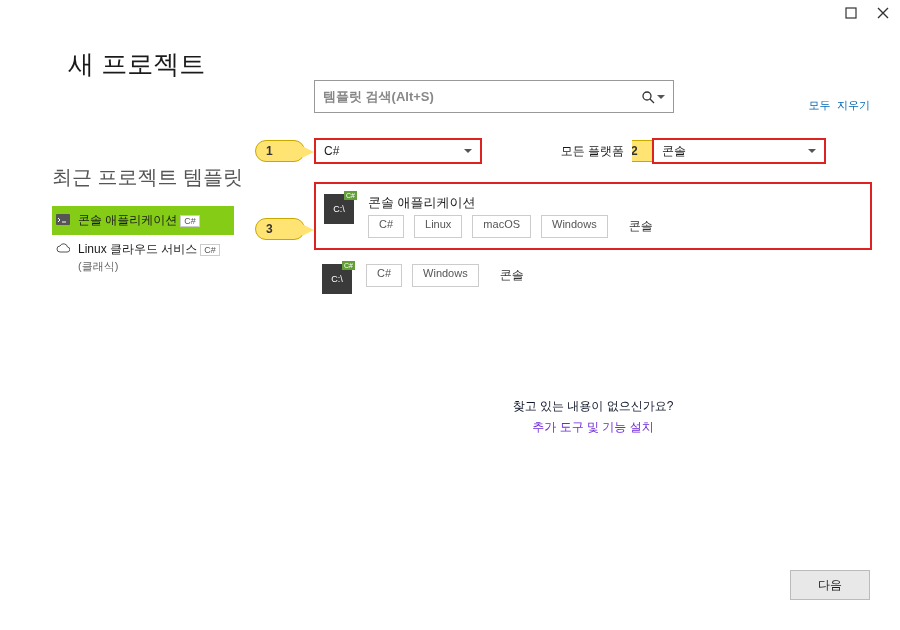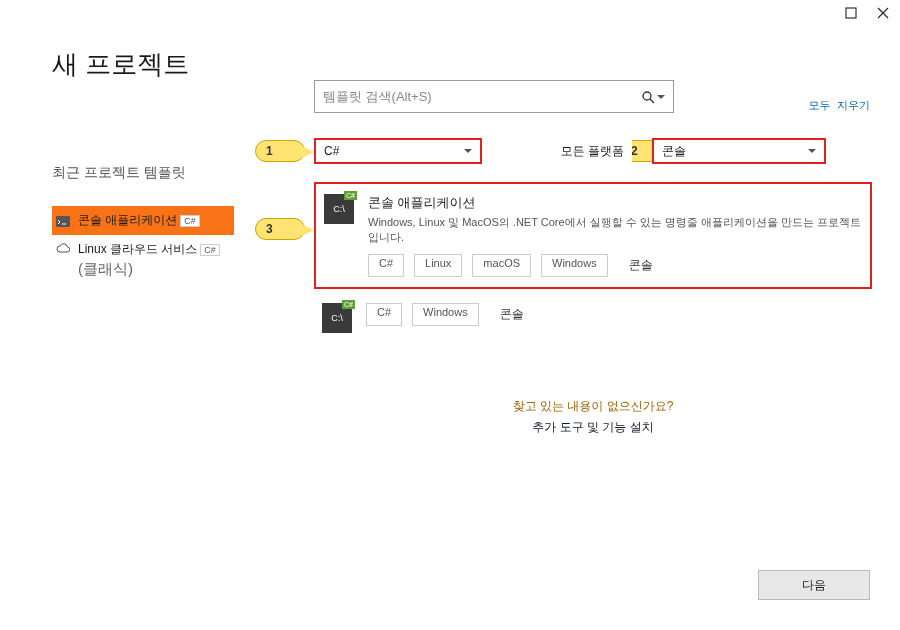--- a/index.html
+++ b/index.html
@@ -15,61 +15,60 @@
     .window-controls {
       position: absolute;
       top: 6px;
       right: 10px;
       display: flex;
       gap: 18px;
     }
     .win-btn { width: 14px; height: 14px; cursor: pointer; }
     .title-area {
       position: absolute;
-      left: 52px;
+      left: 68px;
       top: 48px;
       width: 182px;
     }
     .title-area h1 {
       font-size: 26px;
       font-weight: 400;
       line-height: 1.3;
       color: #1a1a1a;
     }
     .recent-label {
       position: absolute;
       left: 52px;
       top: 164px;
-      font-size: 14px;
+      font-size: 20px;
       color: #555;
     }
     .recent-list {
       position: absolute;
       left: 52px;
       top: 206px;
       width: 182px;
     }
     .recent-item {
       display: flex;
       align-items: flex-start;
       gap: 8px;
       padding: 6px 4px;
       font-size: 12px;
       cursor: pointer;
     }
     .recent-item.selected {
-      background: #f97316;
-      align-items: flex-end;
+      background: #84cc16;
     }
     .recent-icon {
       width: 14px; height: 14px; flex-shrink: 0;
       margin-top: 1px;
     }
     .recent-text { line-height: 1.4; }
-    .recent-sub { color: #666; font-size: 15px; }
+    .recent-sub { color: #666; font-size: 11px; }
     .lang-badge {
       background: #fff;
       border: 1px solid #ccc;
       font-size: 9px;
       padding: 0 3px;
       margin-left: 3px;
       color: #555;
     }
     .search-box {
       position: absolute;
@@ -82,20 +81,21 @@
       align-items: center;
       padding: 0 8px;
     }
     .search-box input {
       border: none;
       outline: none;
       flex: 1;
       font-size: 13px;
       font-family: inherit;
       color: #8b5cf6;
+      font-weight: bold;
     }
     .search-box input::placeholder { color: #888; }
     .search-ctrl { color: #333; font-size: 13px; display: flex; align-items: center; gap: 2px; }
     .clear-all {
       position: absolute;
       right: 30px;
       top: 98px;
       color: #0066b5;
       font-size: 11px;
       cursor: pointer;
@@ -199,27 +199,27 @@
     .tpl-tag.boxed { border-color: #ccc; }
     .tpl-tag.accent { color: #333; font-size: 12px; }
     .footer-hint {
       position: absolute;
       left: 314px;
       top: 398px;
       width: 558px;
       text-align: center;
       font-size: 12px;
     }
-    .footer-hint .q { color: #a16207; margin-bottom: 4px; }
-    .footer-hint .link { color: #0f172a; cursor: pointer; }
+    .footer-hint .q { color: #0f172a; margin-bottom: 4px; }
+    .footer-hint .link { color: #6d28d9; cursor: pointer; }
     .next-btn {
       position: absolute;
       right: 30px;
       bottom: 30px;
-      width: 112px;
+      width: 80px;
       height: 30px;
       background: #e8e8e8;
       border: 1px solid #bbb;
       font-size: 12px;
       cursor: pointer;
       display: flex;
       align-items: center;
       justify-content: center;
     }
     .caret-down {
@@ -308,21 +308,20 @@
 </div>
 
 <div class="template-list">
   <div class="template-card highlight">
     <div class="tpl-icon">
       C:\
       <div class="tpl-icon-badge">C#</div>
     </div>
     <div class="tpl-body">
       <div class="tpl-title">콘솔 애플리케이션</div>
-      <div class="tpl-desc">Windows, Linux 및 MacOS의 .NET Core에서 실행할 수 있는 명령줄 애플리케이션을 만드는 프로젝트입니다.</div>
       <div class="tpl-tags">
         <span class="tpl-tag boxed">C#</span>
         <span class="tpl-tag boxed">Linux</span>
         <span class="tpl-tag boxed">macOS</span>
         <span class="tpl-tag boxed">Windows</span>
         <span class="tpl-tag accent">콘솔</span>
       </div>
     </div>
   </div>
 

